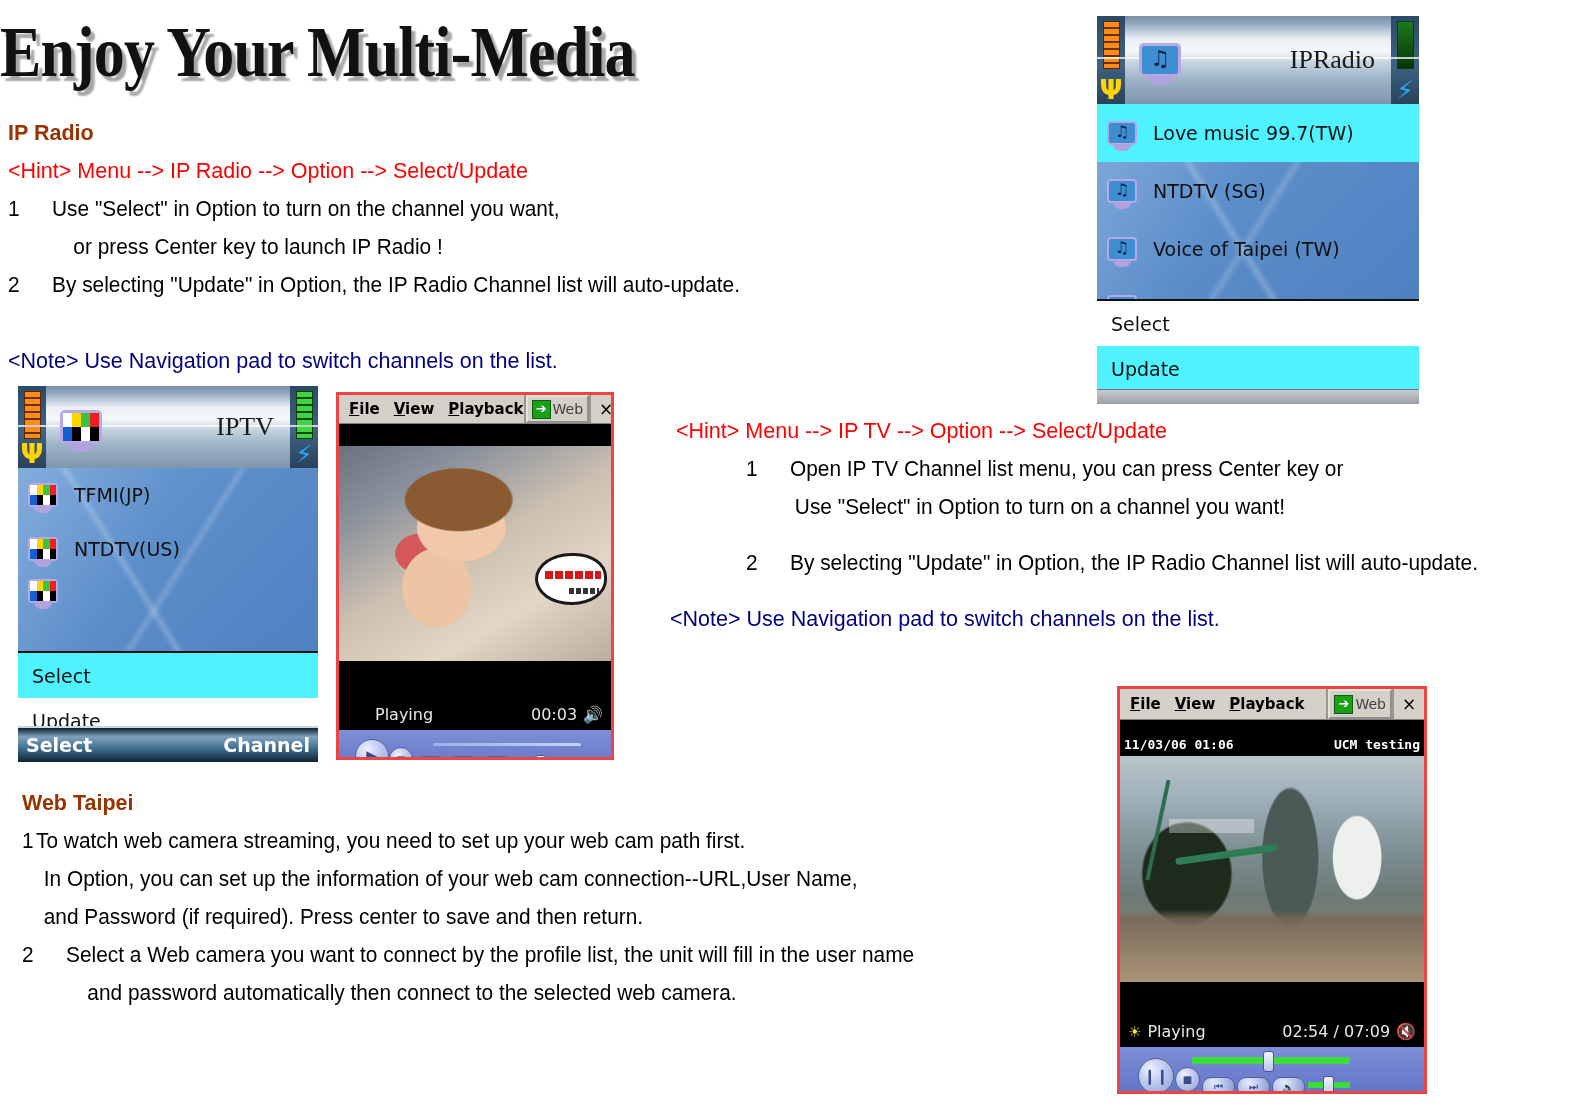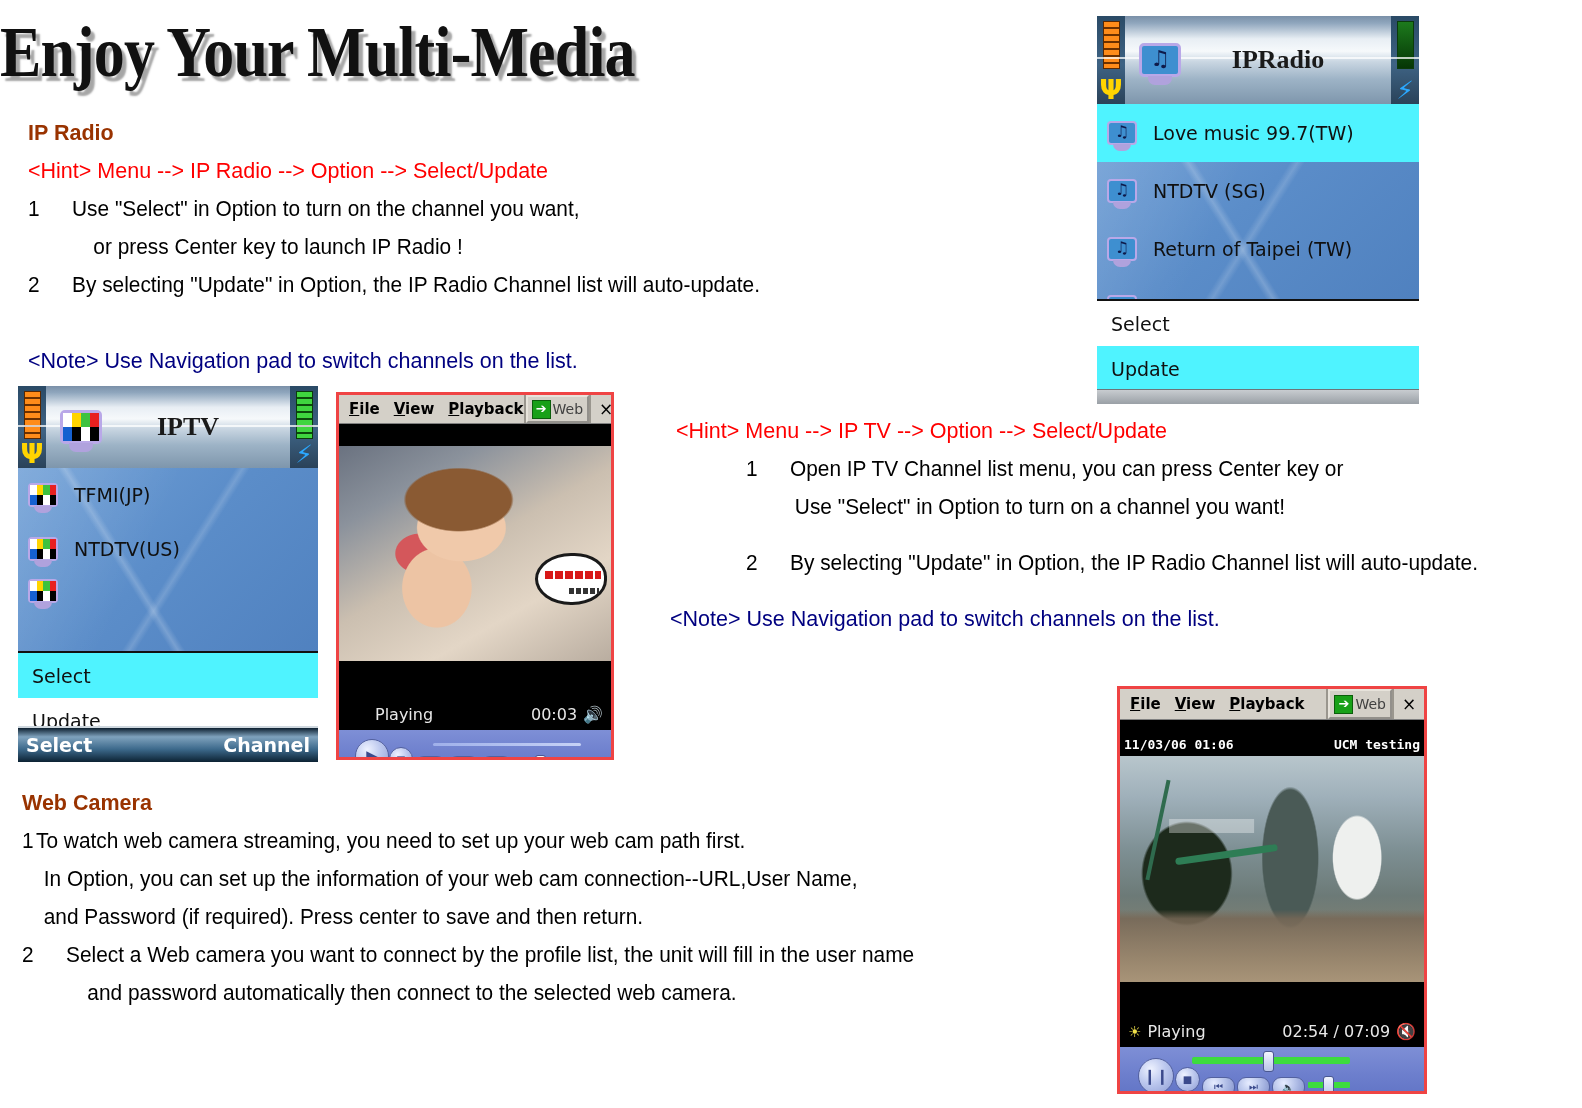--- a/index.html
+++ b/index.html
@@ -133,28 +133,27 @@
   .bolt {
     position: absolute;
     bottom: 2px;
     color: #2ba8ff;
     font-size: 25px;
     line-height: 22px;
     font-family: "DejaVu Sans", sans-serif;
   }
   .dev-title {
     flex: 1;
-    text-align: center;
+    text-align: right;
     font-size: 26px;
     font-family: "Liberation Serif", serif;
     color: #1a1a1a;
     position: relative;
     z-index: 2;
     padding-right: 16px;
-    font-weight: bold;
   }
   .hdr-icon {
     margin-left: 14px;
     position: relative;
     z-index: 2;
     flex: none;
   }
   
   .mon {
     width: 42px; height: 34px;
@@ -422,21 +421,21 @@
   }
   .spk { font-family: "DejaVu Sans", sans-serif; }
 </style>
 </head>
 <body>
 
 <div id="banner">
   <div id="banner-text">Enjoy Your Multi-Media</div>
 </div>
 
-<div class="txt-block" style="left:28px; top:114px; width:1000px;">
+<div class="txt-block" style="left:8px; top:114px; width:1000px;">
   <div class="hd">IP Radio</div>
   <div class="hint">&lt;Hint&gt; Menu --&gt; IP Radio --&gt; Option --&gt; Select/Update</div>
   <div class="num-row">
     <div class="ln num">1</div>
     <div>
       <div class="ln">Use "Select" in Option to turn on the channel you want,</div>
       <div class="ln" style="padding-left:22px;">or press Center key to launch IP Radio !</div>
     </div>
   </div>
   <div class="num-row">
@@ -459,21 +458,21 @@
   <div class="ln" style="line-height:18px;">&nbsp;</div>
   <div class="num-row" style="padding-left:94px;">
     <div class="ln num">2</div>
     <div class="ln">By selecting "Update" in Option, the IP Radio Channel list will auto-update.</div>
   </div>
   <div class="ln" style="line-height:18px;">&nbsp;</div>
   <div class="note" style="padding-left:18px;">&lt;Note&gt; Use Navigation pad to switch channels on the list.</div>
 </div>
 
 <div class="txt-block" style="left:22px; top:784px; width:1060px;">
-  <div class="hd">Web Camera</div>
+  <div class="hd">Web Taipei</div>
   <div class="num-row">
     <div class="ln num" style="width:14px;">1</div>
     <div>
       <div class="ln">To watch web camera streaming, you need to set up your web cam path first.</div>
       <div class="ln" style="padding-left:8px;">In Option, you can set up the information of your web cam connection--URL,User Name,</div>
       <div class="ln" style="padding-left:8px;">and Password (if required). Press center to save and then return.</div>
     </div>
   </div>
   <div class="num-row">
     <div class="ln num">2</div>
@@ -511,21 +510,21 @@
     <div class="chan-row">
       <div class="mon small">
         <span class="note-glyph">♫</span>
       </div>
       <div class="chan-label">NTDTV (SG)</div>
     </div>
     <div class="chan-row">
       <div class="mon small">
         <span class="note-glyph">♫</span>
       </div>
-      <div class="chan-label">Return of Taipei (TW)</div>
+      <div class="chan-label">Voice of Taipei (TW)</div>
     </div>
     <div class="chan-row">
       <div class="mon small">
         <span class="note-glyph">♫</span>
       </div>
     </div>
   </div>
   <div class="popup" style="top:283px;">
     <div class="popup-item">Select</div>
     <div class="popup-item sel">Update</div>

